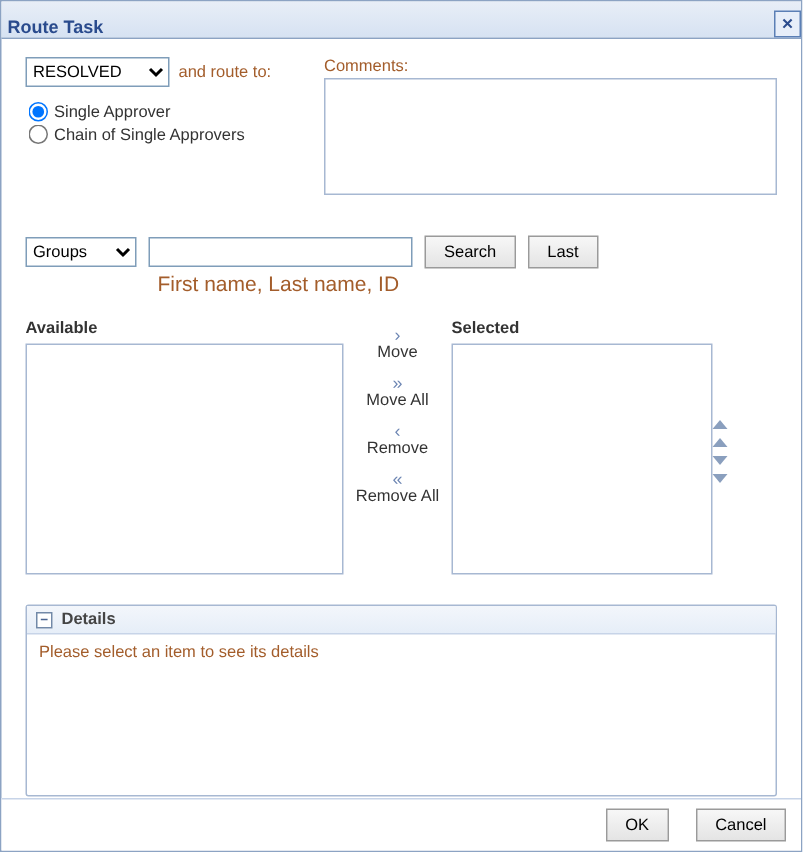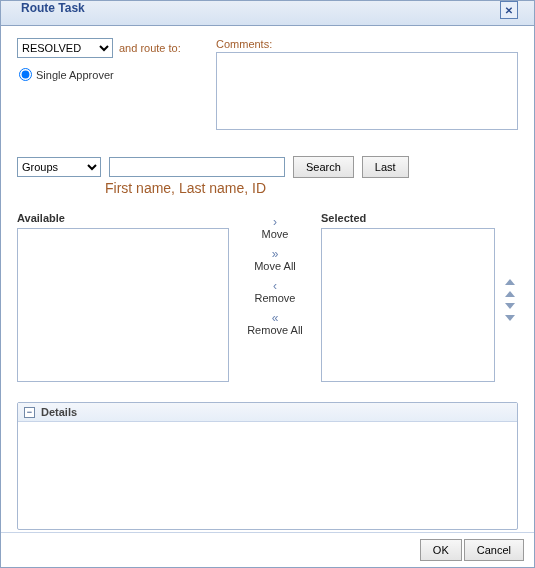--- a/index.html
+++ b/index.html
@@ -1,54 +1,54 @@
 <!DOCTYPE html>
 <html><head>
 <meta charset="utf-8">
 <style>
 html,body{margin:0;padding:0;font-family:Tahoma,Arial,sans-serif;font-size:11px;color:#333;background:#fff}
 .window{width:535px;height:568px;box-sizing:border-box;border:1px solid #8ca3c3;background:#fff;position:relative}
-.titlebar{height:24px;background:linear-gradient(#e8eef7,#d6e2f2);border-bottom:1px solid #8ca3c3;display:flex;align-items:flex-start;padding:0 16px}
+.titlebar{height:24px;background:linear-gradient(#e8eef7,#d6e2f2);border-bottom:1px solid #8ca3c3;display:flex;align-items:flex-end;padding:0 0}
 .titlebar .title{font-weight:bold;color:#2a4b8d;font-size:12px;flex:1;padding-left:4px}
 .closebtn{width:16px;height:16px;border:1px solid #5b7fb5;background:#e7eef9;display:flex;align-items:center;justify-content:center;font-size:10px;color:#2a4b8d;cursor:pointer;font-weight:bold}
 .body{padding:12px 16px 0 16px}
 .toprow{display:flex;gap:32px}
 .leftcol{width:180px}
 .routerow{display:flex;align-items:center;gap:6px;margin-bottom:10px}
 select{font-size:11px;border:1px solid #7f9db9;background:#fff;height:20px}
 .andto{color:#a35d2b}
 .radios{margin-left:2px}
 .radio{display:flex;align-items:flex-end;gap:4px;margin-bottom:2px}
 .radio input{margin:0}
 .commentscol{flex:1}
 .commentslbl{color:#a35d2b;display:block;margin-bottom:2px}
 textarea.comments{width:296px;height:72px;border:1px solid #a7b8d2;resize:none;font-family:inherit;font-size:11px}
 .searchrow{margin-top:24px;display:flex;align-items:center;gap:8px}
 input[type=text]{border:1px solid #7f9db9;height:18px;font-size:11px;padding:0 3px}
 .srchinput{width:168px}
 .btn{border:1px solid #9a9a9a;background:linear-gradient(#f7f7f7,#e4e4e4);height:22px;padding:0 12px;font-size:11px;cursor:pointer}
 .hint{color:#a35d2b;font-size:14px;margin-left:88px;margin-top:2px}
-.dual{margin-top:16px;display:flex;gap:10px;align-items:flex-start}
+.dual{margin-top:16px;display:flex;align-items:flex-start}
 .dualcol{display:flex;flex-direction:column}
 .dualhead{font-weight:bold;margin-bottom:4px}
 .listbox{border:1px solid #a7b8d2;background:#fff}
 .avl{width:210px;height:152px}
 .sel{width:172px;height:152px}
 .movecol{width:72px;display:flex;flex-direction:column;align-items:center;gap:2px;padding-top:4px}
 .movecol .mbtn{display:flex;flex-direction:column;align-items:center;font-size:11px;color:#333;cursor:pointer;margin-bottom:6px}
 .chev{font-family:Arial;font-size:12px;color:#6d86b3;line-height:12px}
 .reorder{display:flex;flex-direction:column;gap:6px;justify-content:center;align-items:center}
 .tri{width:0;height:0;border-left:5px solid transparent;border-right:5px solid transparent;cursor:pointer}
 .tri.up{border-bottom:6px solid #8a9fbe}
 .tri.dn{border-top:6px solid #8a9fbe}
 .details{margin-top:14px;border:1px solid #a7b8d2;border-radius:2px;height:126px;background:#fff}
 .details .dh{background:linear-gradient(#f3f6fb,#e6eef8);border-bottom:1px solid #c7d4e8;padding:3px 6px;display:flex;align-items:center;gap:6px;font-weight:bold;color:#444}
 .details .dh .toggle{width:9px;height:9px;border:1px solid #7289a8;display:inline-flex;align-items:center;justify-content:center;font-size:9px;line-height:9px;color:#4b6591;background:#fff}
 .details .db{padding:6px 8px;color:#a35d2b}
-.footer{position:absolute;right:0;bottom:0;left:0;border-top:1px solid #c7d4e8;padding:6px 10px;display:flex;justify-content:flex-end;gap:2px;background:#fff}
+.footer{position:absolute;right:0;bottom:0;left:0;border-top:1px solid #c7d4e8;padding:6px 10px;display:flex;justify-content:flex-end;gap:18px;background:#fff}
 </style>
 </head>
 <body>
 
 <div class="window">
   <div class="titlebar">
     <span class="title">Route Task</span>
     <div class="closebtn">
         <span>✕</span>
       </div>
@@ -62,30 +62,34 @@
           <select style="width:96px">
             <option>RESOLVED</option>
           </select>
           <span class="andto">and route to:</span>
         </div>
         <div class="radios">
           <label class="radio">
             <input type="radio" name="apmode" checked="" style="">
             <span>Single Approver</span>
           </label>
+          <label class="radio">
+            <input type="radio" name="apmode" style="">
+            <span>Chain of Single Approvers</span>
+          </label>
         </div>
       </div>
       <div class="commentscol">
         <span class="commentslbl">Comments:</span>
         <textarea class="comments" value="" style=""></textarea>
       </div>
     </div>
 
     <div class="searchrow">
-      <select style="width:84px">
+      <select style="width:74px">
         <option>Groups</option>
       </select>
       <input type="text" class="srchinput" value="" style="">
       <button class="btn">Search</button>
       <button class="btn">Last</button>
     </div>
     <div class="hint">First name, Last name, ID</div>
 
     <div class="dual">
       <div class="dualcol">
@@ -120,20 +124,23 @@
         <div class="tri dn"></div>
         <div class="tri dn"></div>
       </div>
     </div>
 
     <div class="details">
       <div class="dh">
         <span class="toggle">−</span>
         <span>Details</span>
       </div>
+      <div class="db">
+        <span>Please select an item to see its details</span>
+      </div>
     </div>
 
   </div>
 
   <div class="footer">
     <button class="btn">OK</button>
     <button class="btn">Cancel</button>
   </div>
 </div>
 

